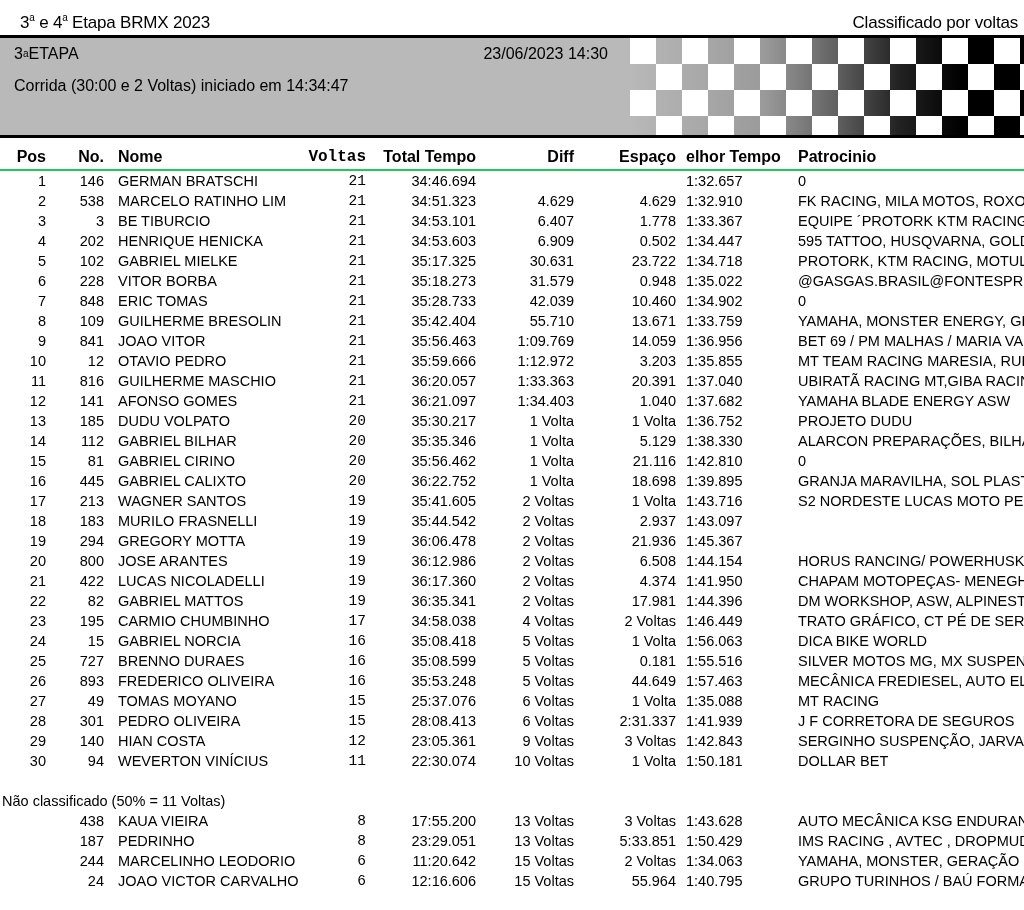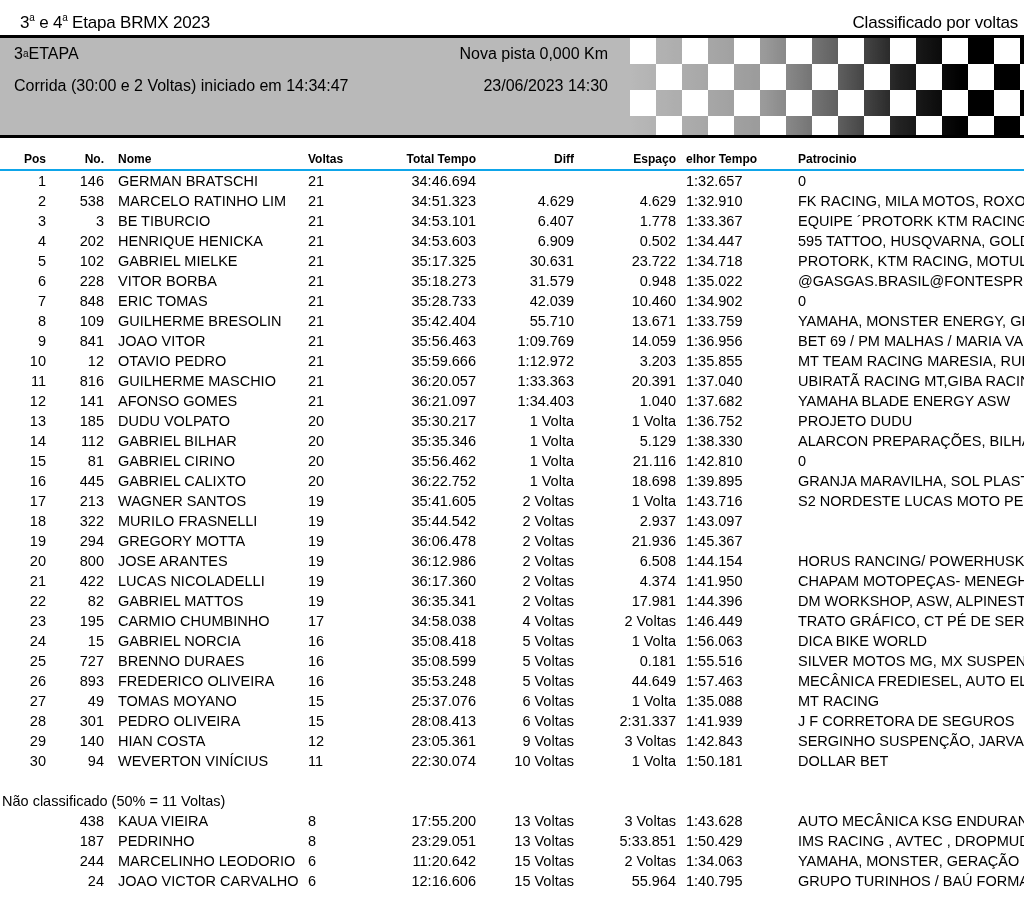--- a/index.html
+++ b/index.html
@@ -88,42 +88,42 @@
     padding:0 0 0 0;
   }
   table.results{
     width:1024px;
     border-collapse:collapse;
     table-layout:fixed;
     font-size:14.5px;
   }
   table.results th{
     font-weight:bold;
-    font-size:12px;
+    font-size:16px;
     padding:0 0 3px 0;
-    border-bottom:2px solid #0ea5e9;
+    border-bottom:2px solid #22c55e;
     white-space:nowrap;
     overflow:hidden;
     vertical-align:bottom;
     height:20px;
   }
   table.results td{
     padding:0;
     height:20px;
     line-height:20px;
     white-space:nowrap;
     overflow:hidden;
     vertical-align:middle;
   }
 
   
   .c-pos   {width:46px; text-align:right; padding-right:6px !important;}
   .c-no    {width:52px; text-align:right; padding-right:8px !important;}
   .c-name  {width:190px;text-align:left;  padding-left:6px !important;}
-  .c-laps  {width:58px; text-align:left; padding-right:10px !important;}
+  .c-laps  {width:58px; text-align:right; padding-right:10px !important;font-family:Liberation Mono, monospace;}
   .c-total {width:100px;text-align:right; padding-right:10px !important;margin-top:21px;}
   .c-diff  {width:88px; text-align:right; padding-right:10px !important;}
   .c-gap   {width:92px; text-align:right; padding-right:10px !important;}
   .c-best  {width:96px; text-align:left; padding-right:10px !important;}
   .c-spon  {width:302px;text-align:left;  padding-left:6px !important;}
 
   th.c-name{padding-left:6px !important;}
   th.c-best{}
   th.c-spon{text-align:left;}
 
@@ -192,21 +192,20 @@
   <div class="info-left">
     <div class="info-line">
       <span>3</span>
         <sup>a</sup>
         <span> ETAPA</span>
     </div>
     <div class="info-line">Corrida (30:00 e 2 Voltas) iniciado em 14:34:47</div>
   </div>
 
   <div class="info-right">
-    <div class="info-line">Nova pista 0,000 Km</div>
     <div class="info-line">23/06/2023 14:30</div>
   </div>
 </div>
 
 <div class="tablewrap">
   <table class="results">
     <thead>
       <tr>
         <th class="c-pos">Pos</th>
         <th class="c-no">No.</th>
@@ -711,21 +710,21 @@
           </td>
           <td class="c-spon">
             <span class="cell-clip">S2 NORDESTE LUCAS MOTO PEÇAS,GB TRAIN</span>
           </td>
         </tr>
         <tr>
           <td class="c-pos">
             <span class="cell-clip">18</span>
           </td>
           <td class="c-no">
-            <span class="cell-clip">322</span>
+            <span class="cell-clip">183</span>
           </td>
           <td class="c-name">
             <span class="cell-clip">MURILO FRASNELLI</span>
           </td>
           <td class="c-laps">
             <span class="cell-clip">19</span>
           </td>
           <td class="c-total">
             <span class="cell-clip">35:44.542</span>
           </td>

